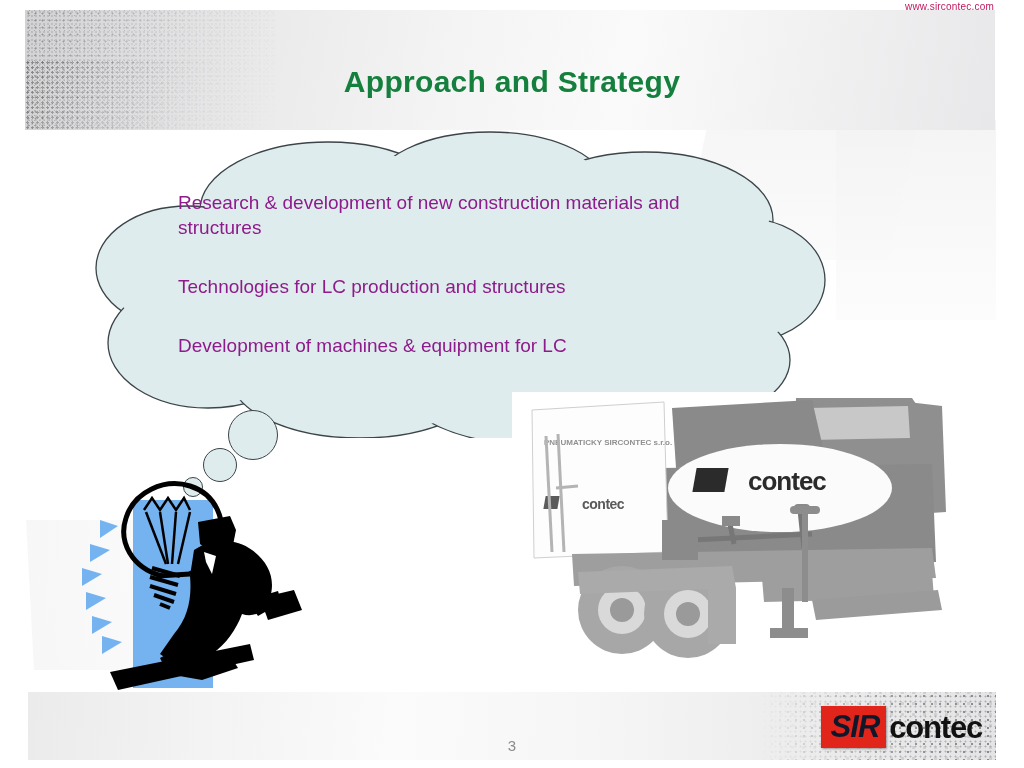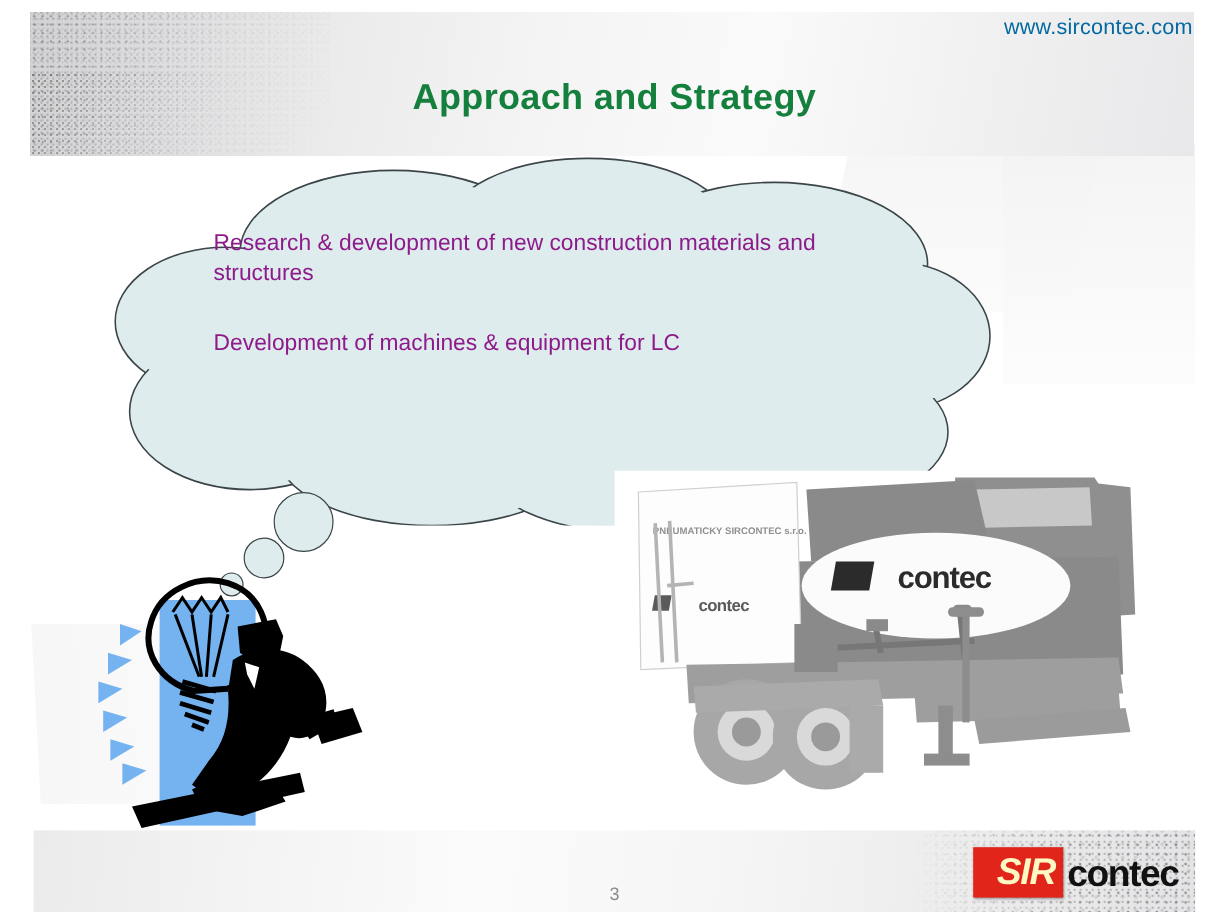--- a/index.html
+++ b/index.html
@@ -74,23 +74,23 @@
     position: absolute;
     left: 25px; top: 60px; width: 190px; height: 70px;
     background-image: radial-gradient(#3a3a3a 1px, transparent 1.2px);
     background-size: 5px 5px;
     -webkit-mask-image: linear-gradient(115deg, rgba(0,0,0,.8) 0%, rgba(0,0,0,.3) 45%, rgba(0,0,0,0) 85%);
     mask-image: linear-gradient(115deg, rgba(0,0,0,.8) 0%, rgba(0,0,0,.3) 45%, rgba(0,0,0,0) 85%);
     opacity: .6;
   }
   .site-url {
     position: absolute;
-    right: 30px; top: 12px;
-    font-size: 18px;
-    color: #0369a1;
+    right: 30px; top: 1px;
+    font-size: 10px;
+    color: #be185d;
     letter-spacing: .2px;
   }
   .slide-title {
     position: absolute;
     left: 0; right: 0; top: 65px;
     text-align: center;
     font-size: 30px;
     font-weight: bold;
     color: #15803d;
     letter-spacing: .3px;
@@ -177,26 +177,26 @@
   }
   .logo {
     position: absolute;
     right: 42px; top: 706px;
     height: 42px;
     display: flex;
     align-items: center;
   }
   .logo-mark {
     background: #e1251b;
-    color: #fef9c3;
+    color: #0f172a;
     font-weight: bold;
     font-style: italic;
     font-size: 31px;
     line-height: 1;
-    padding: 5px 7px 6px 20px;
+    padding: 5px 7px 6px 10px;
     letter-spacing: -1px;
     box-shadow: 1px 1px 2px rgba(0,0,0,.35);
   }
   .logo-word {
     color: #111111;
     font-weight: bold;
     font-size: 31px;
     line-height: 1;
     letter-spacing: -1.2px;
     margin-left: 3px;
@@ -241,20 +241,21 @@
         <ellipse cx="300" cy="248" rx="126" ry="58"></ellipse>
         <ellipse cx="470" cy="258" rx="124" ry="54"></ellipse>
         <ellipse cx="620" cy="232" rx="106" ry="58"></ellipse>
         <ellipse cx="400" cy="150" rx="250" ry="108"></ellipse>
       </g>
     </svg>
   </div>
 
   <div class="cloud-text">
     <div class="cloud-line">Research &amp; development of new construction materials and structures</div>
+    <div class="cloud-line gap">Technologies for LC production and structures</div>
     <div class="cloud-line gap">Development of machines &amp; equipment for LC</div>
   </div>
 
   <div class="bubble bubble-1"></div>
   <div class="bubble bubble-2"></div>
   <div class="bubble bubble-3"></div>
 
   <div class="clipart">
     <svg viewBox="0 0 290 235" aria-hidden="true">
 

